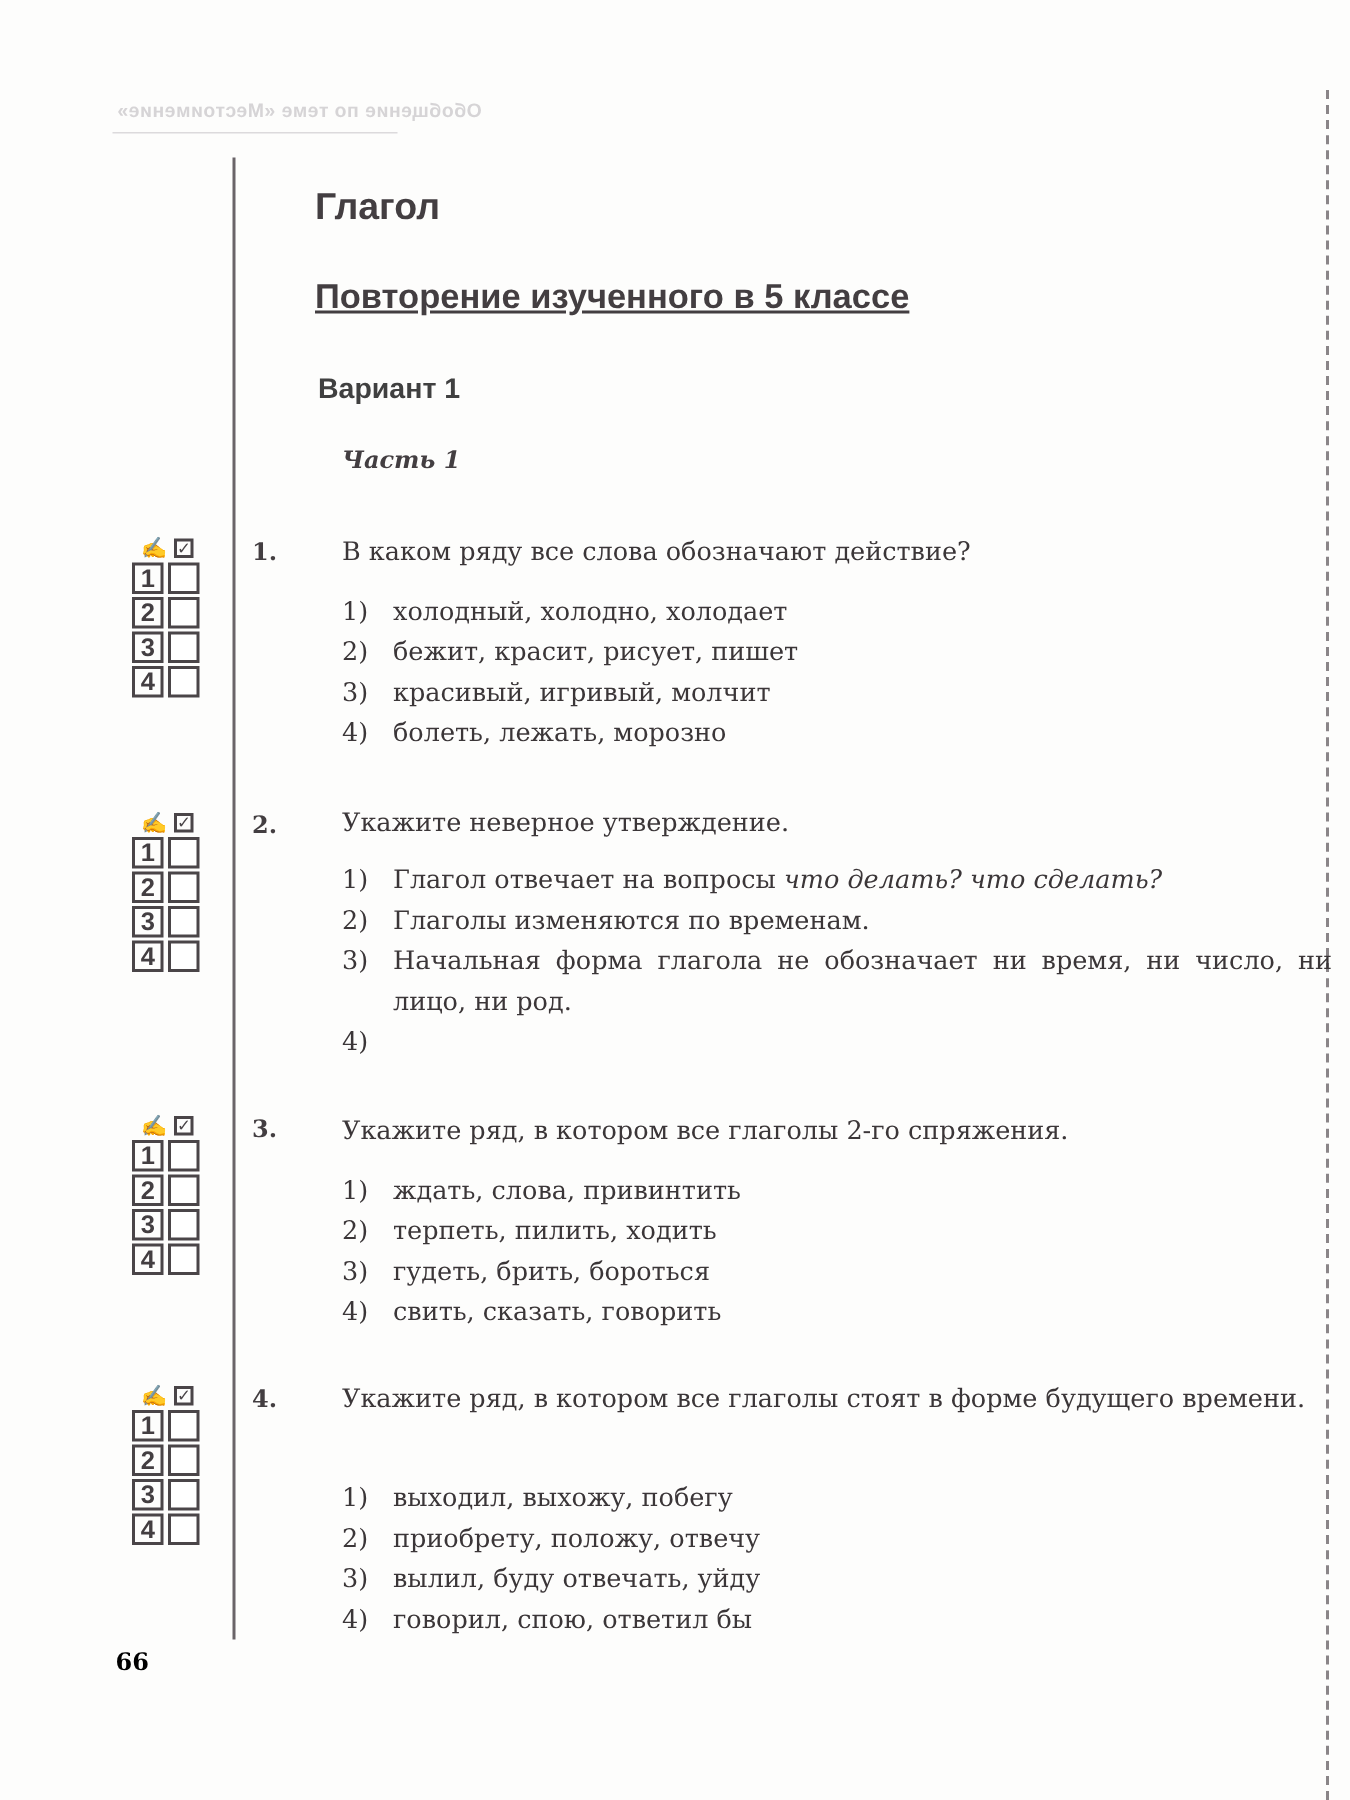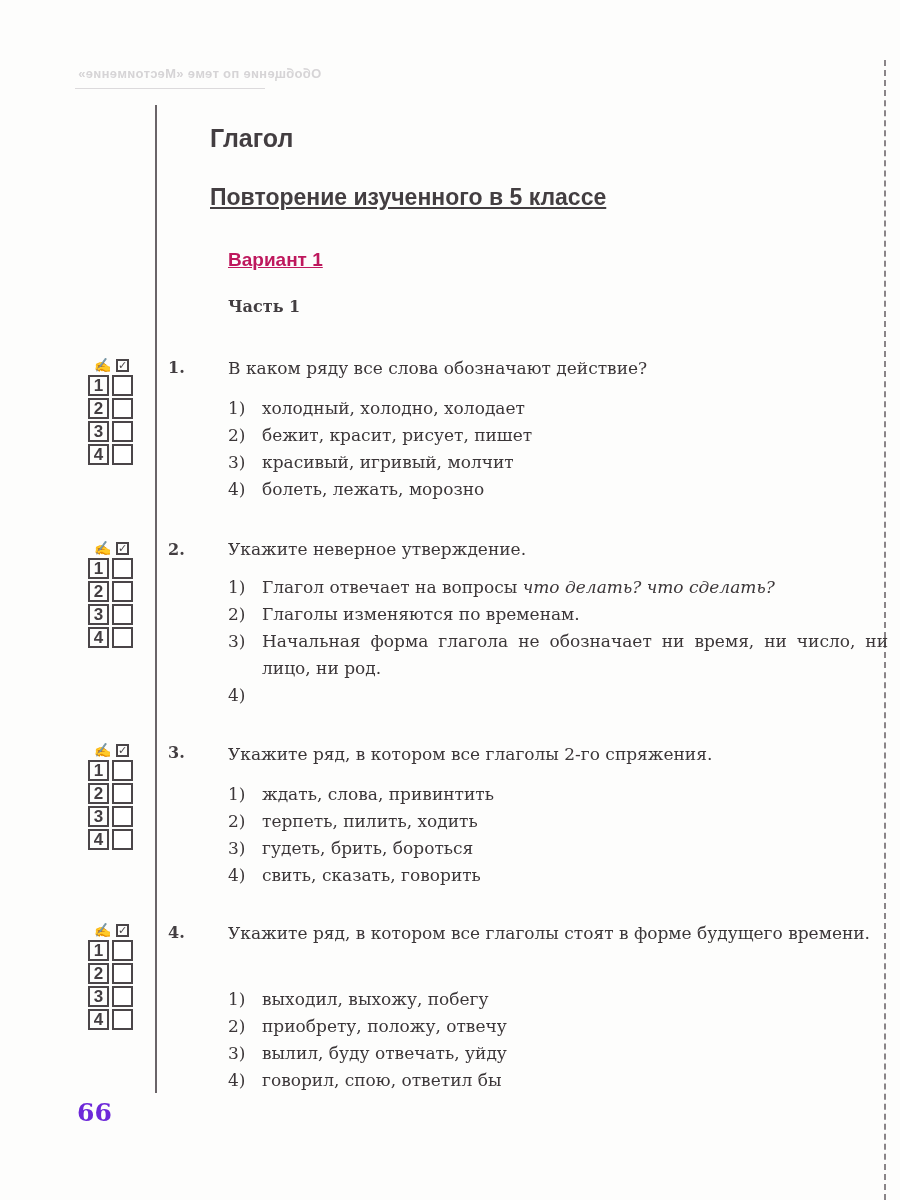--- a/index.html
+++ b/index.html
@@ -5,38 +5,38 @@
   html, body { margin:0; padding:0; }
   body { width:900px; height:1200px; background:#fdfdfc; position:relative; overflow:hidden;
          font-family:"DejaVu Serif", serif; color:#3b3638; }
   .header-ghost { position:absolute; left:78px; top:66px; font-family:"Liberation Sans", sans-serif;
          font-size:13px; color:#d6d4d6; transform:scaleX(-1); font-weight:bold; letter-spacing:0.3px; }
   .header-rule { position:absolute; left:75px; top:88px; width:190px; height:1px; background:#dcdadc; }
   .vline { position:absolute; left:155px; top:105px; width:2px; height:988px; background:#6a6468; }
   .dash { position:absolute; left:884px; top:60px; width:0; height:1140px; border-left:2px dashed #8a8588; }
   .h1 { position:absolute; left:210px; top:124px; font-family:"Liberation Sans", sans-serif; font-weight:bold; font-size:25px; color:#433e41; }
   .h2 { position:absolute; left:210px; top:184px; font-family:"Liberation Sans", sans-serif; font-weight:bold; font-size:23px; color:#433e41;text-decoration:underline; }
-  .h3 { position:absolute; left:228px; top:249px; font-family:"Liberation Sans", sans-serif; font-weight:bold; font-size:19px; color:#be185d;text-decoration:underline; }
-  .h4 { position:absolute; left:228px; top:297px; font-family:"DejaVu Serif", serif; font-weight:bold; font-size:16px; color:#433e41; }
+  .h3 { position:absolute; left:212px; top:249px; font-family:"Liberation Sans", sans-serif; font-weight:bold; font-size:19px; color:#404040; }
+  .h4 { position:absolute; left:228px; top:297px; font-family:"DejaVu Serif", serif; font-weight:bold; font-size:16px; color:#433e41;font-style:italic; }
   .qnum { position:absolute; left:168px; font-weight:bold; font-size:16px; color:#433e41; }
   .qtext { position:absolute; left:228px; width:660px; font-size:17px; line-height:27px; color:#3b3638; text-align:justify; }
   .opts { position:absolute; left:228px; width:660px; }
   .opt { position:relative; padding-left:34px; font-size:17px; line-height:27px; text-align:justify; }
   .opt .n { position:absolute; left:0; top:0; }
   .opt i { font-style:italic; }
   .grid { position:absolute; left:88px; width:52px; }
   .grid .icons { height:18px; position:relative; }
   .grid .pen { position:absolute; left:6px; top:0; font-size:14px; color:#4a4548; }
   .grid .chk { position:absolute; left:28px; top:2px; width:13px; height:13px; border:2px solid #4a4548; box-sizing:border-box;
                font-size:11px; line-height:9px; text-align:center; font-family:"DejaVu Sans", sans-serif; color:#4a4548; }
   .grid .row { display:flex; gap:3px; margin-bottom:2px; }
   .grid .num { width:21px; height:21px; border:2px solid #4a4548; box-sizing:border-box; font-family:"Liberation Sans", sans-serif;
                font-weight:bold; font-size:17px; line-height:18px; text-align:center; color:#433e41; }
   .grid .box { width:21px; height:21px; border:2px solid #4a4548; box-sizing:border-box; background:#fff; }
-  .pagenum { position:absolute; left:77px; top:1098px; font-weight:bold; font-size:25px; color:#6d28d9; }
+  .pagenum { position:absolute; left:77px; top:1098px; font-weight:bold; font-size:16px; color:#000000; }
 </style>
 </head>
 <body>
 
 <div class="header-ghost">Обобщение по теме «Местоимение»</div>
 <div class="header-rule"></div>
 <div class="vline"></div>
 <div class="dash"></div>
 
 <div class="h1">Глагол</div>

